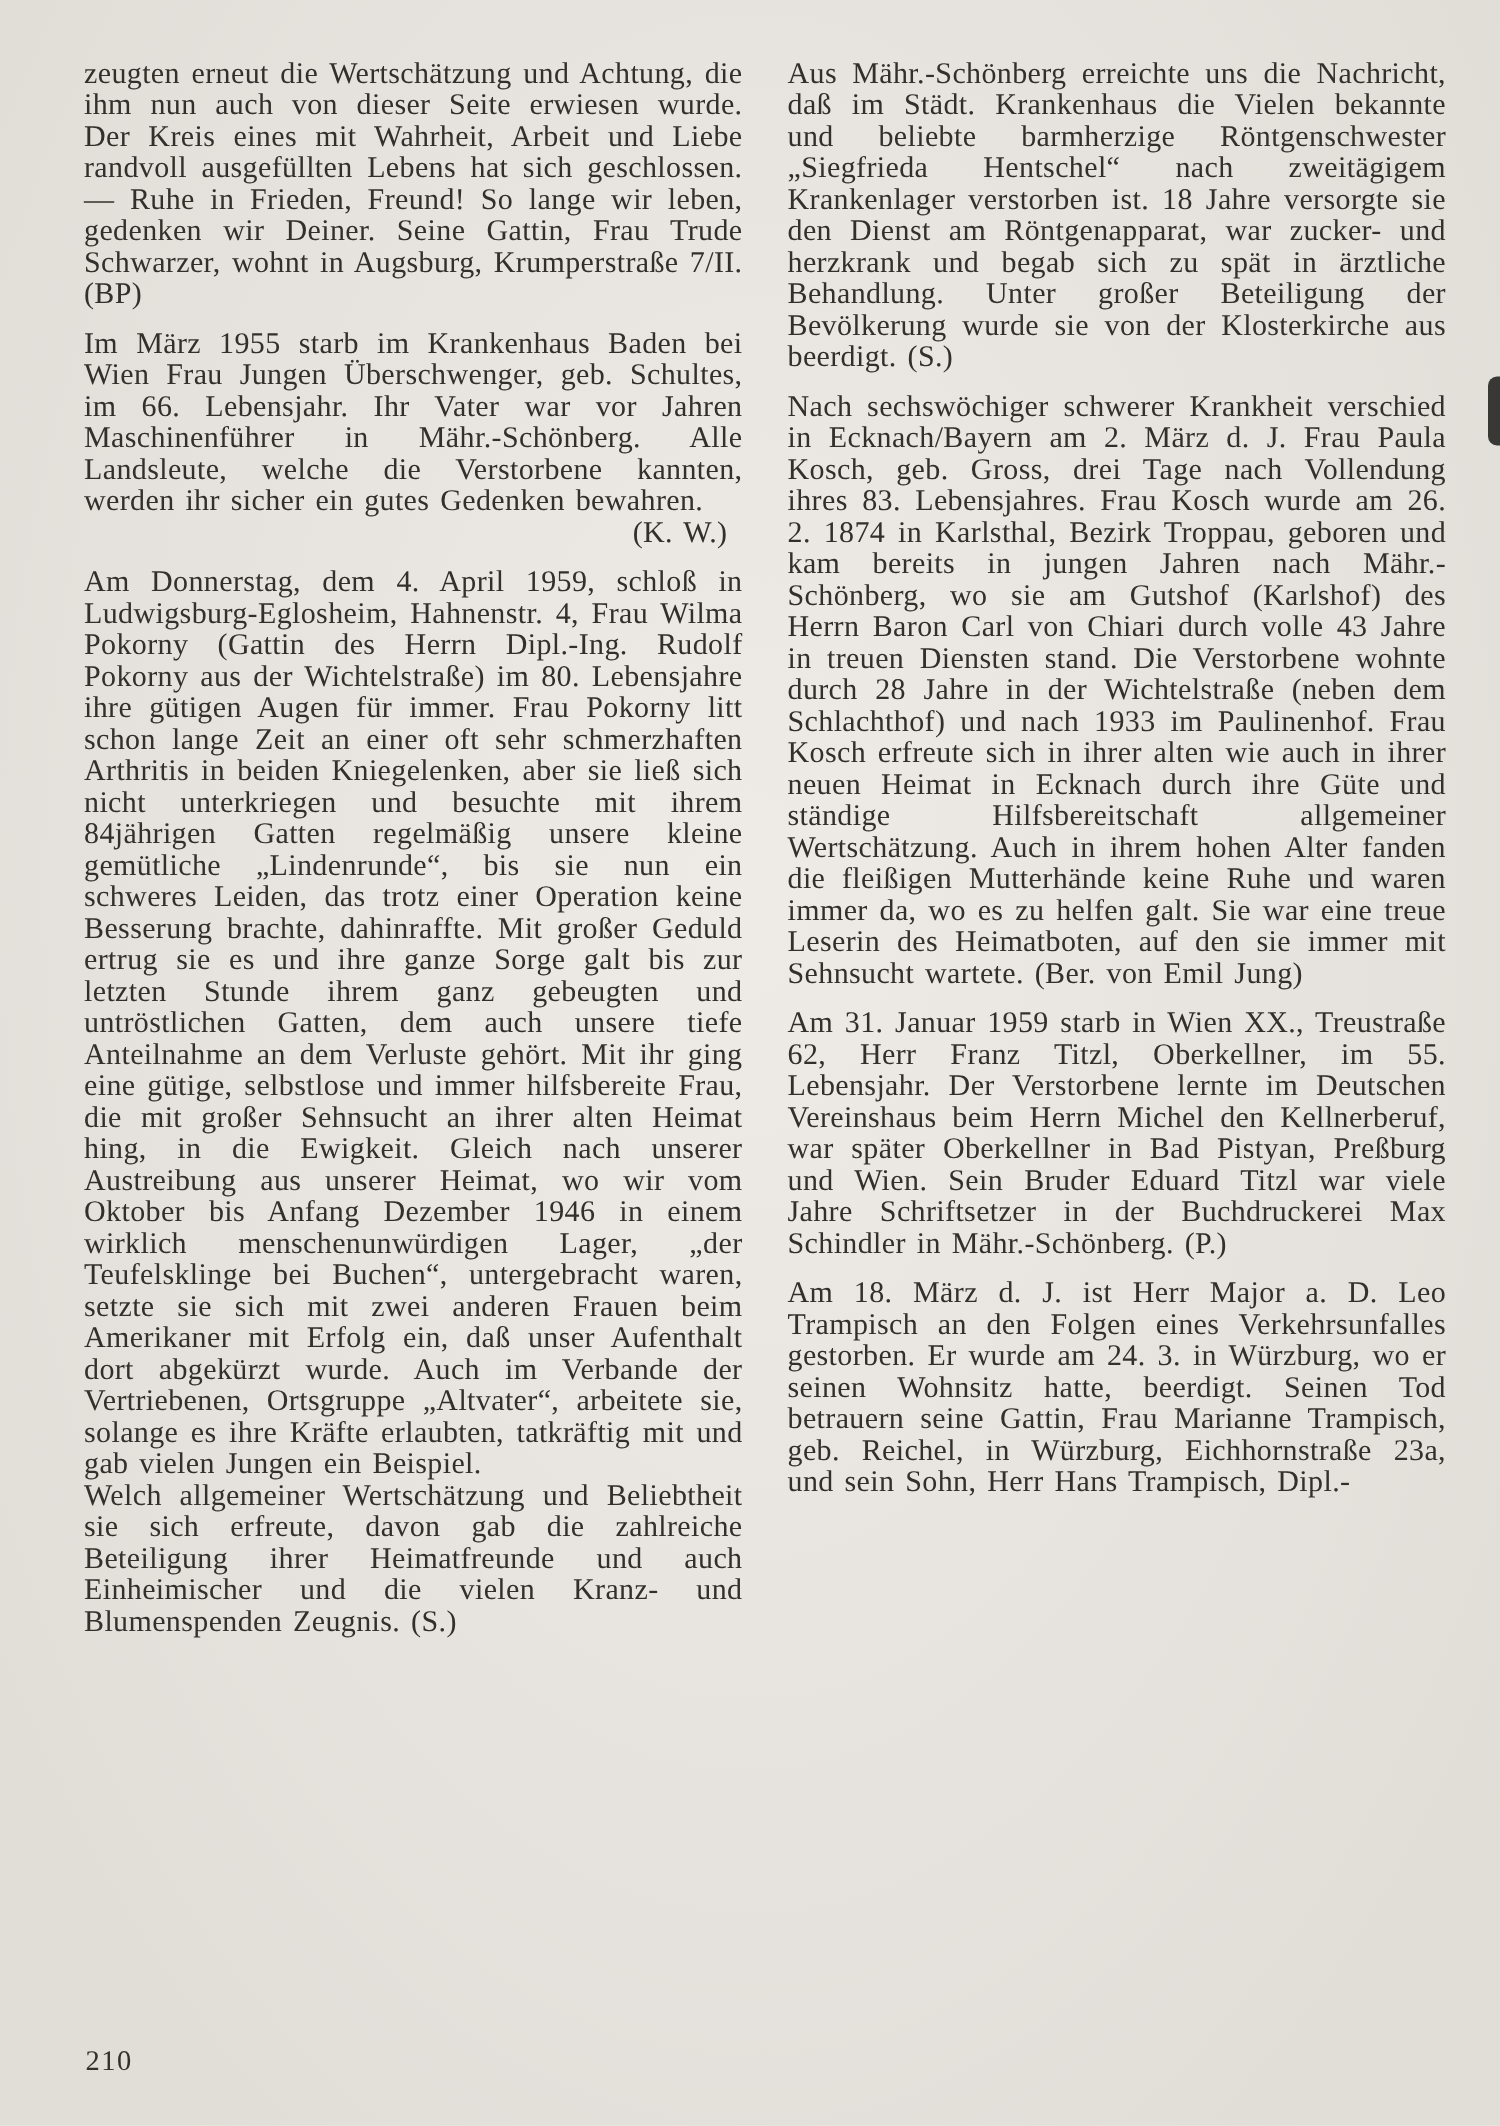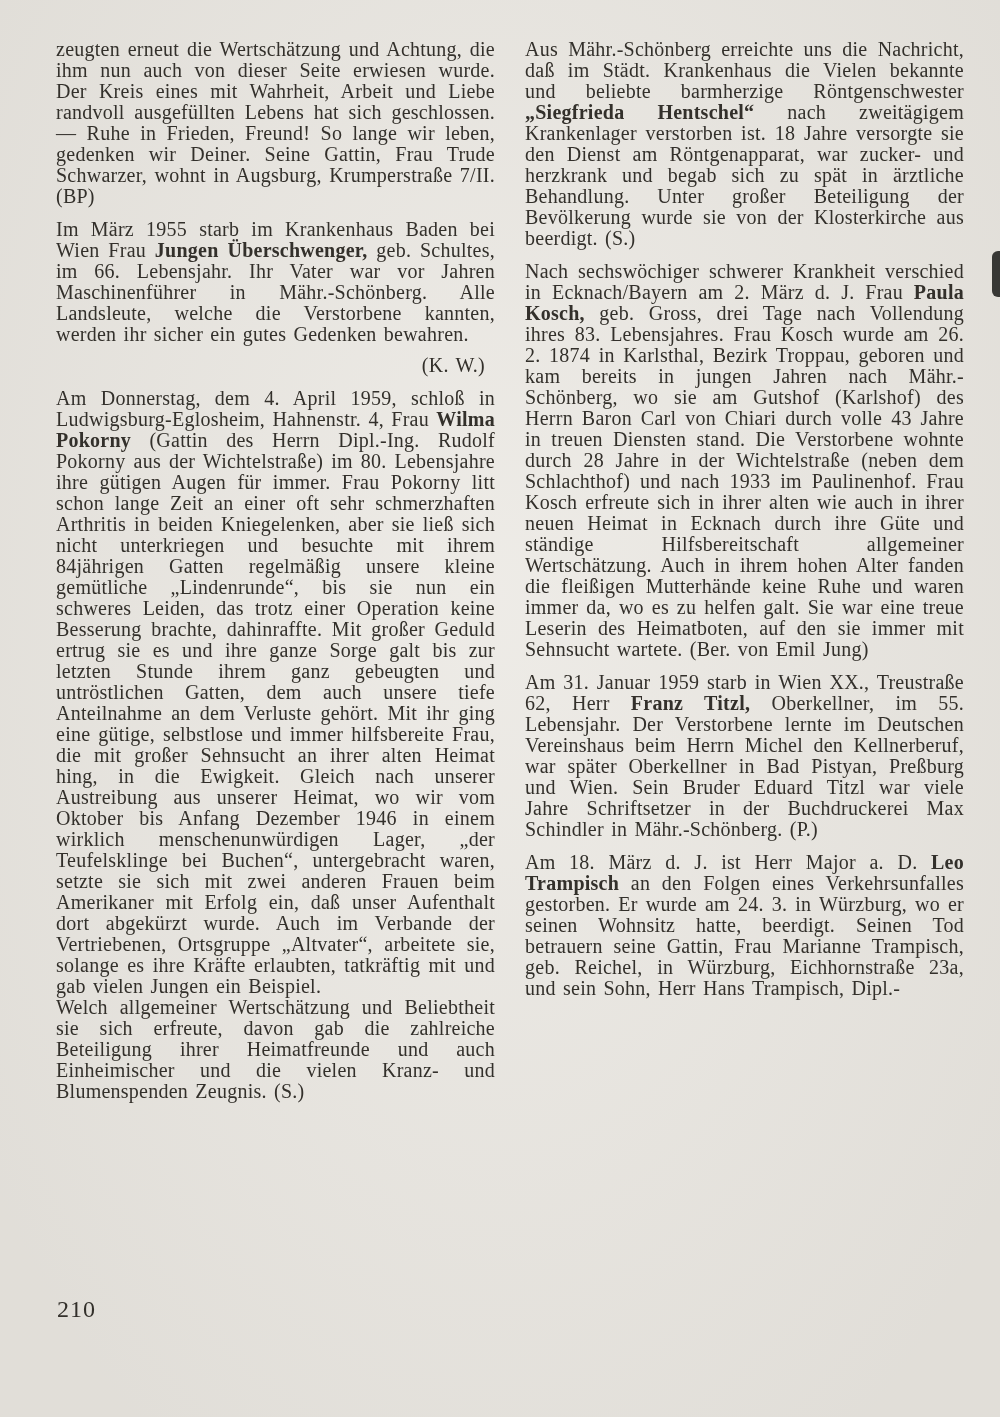--- a/index.html
+++ b/index.html
@@ -38,30 +38,30 @@
     line-height: 21px;
     text-align: justify;
     letter-spacing: 0.25px;
     word-spacing: 2px;
     hyphens: auto;
     -webkit-hyphens: auto;
   }
   .col p.para:first-child { margin-top: 0; }
   p.para.tight { margin-top: 0; }
   p.para.sig {
-    margin-top: 10px;
+    margin-top: 0;
     text-align: right;
     padding-right: 10px;
   }
-  .bold { font-weight: bold; }
+  .bold { font-weight: normal; }
   .page-number {
     position: absolute;
     left: 57px;
-    top: 1296px;
-    font-size: 24px;
+    top: 1364px;
+    font-size: 19px;
     letter-spacing: 1px;
   }
   .artifact {
     position: absolute;
     right: 0;
     top: 251px;
     width: 8px;
     height: 46px;
     background: #1a1a18;
     border-radius: 6px 0 0 6px;

